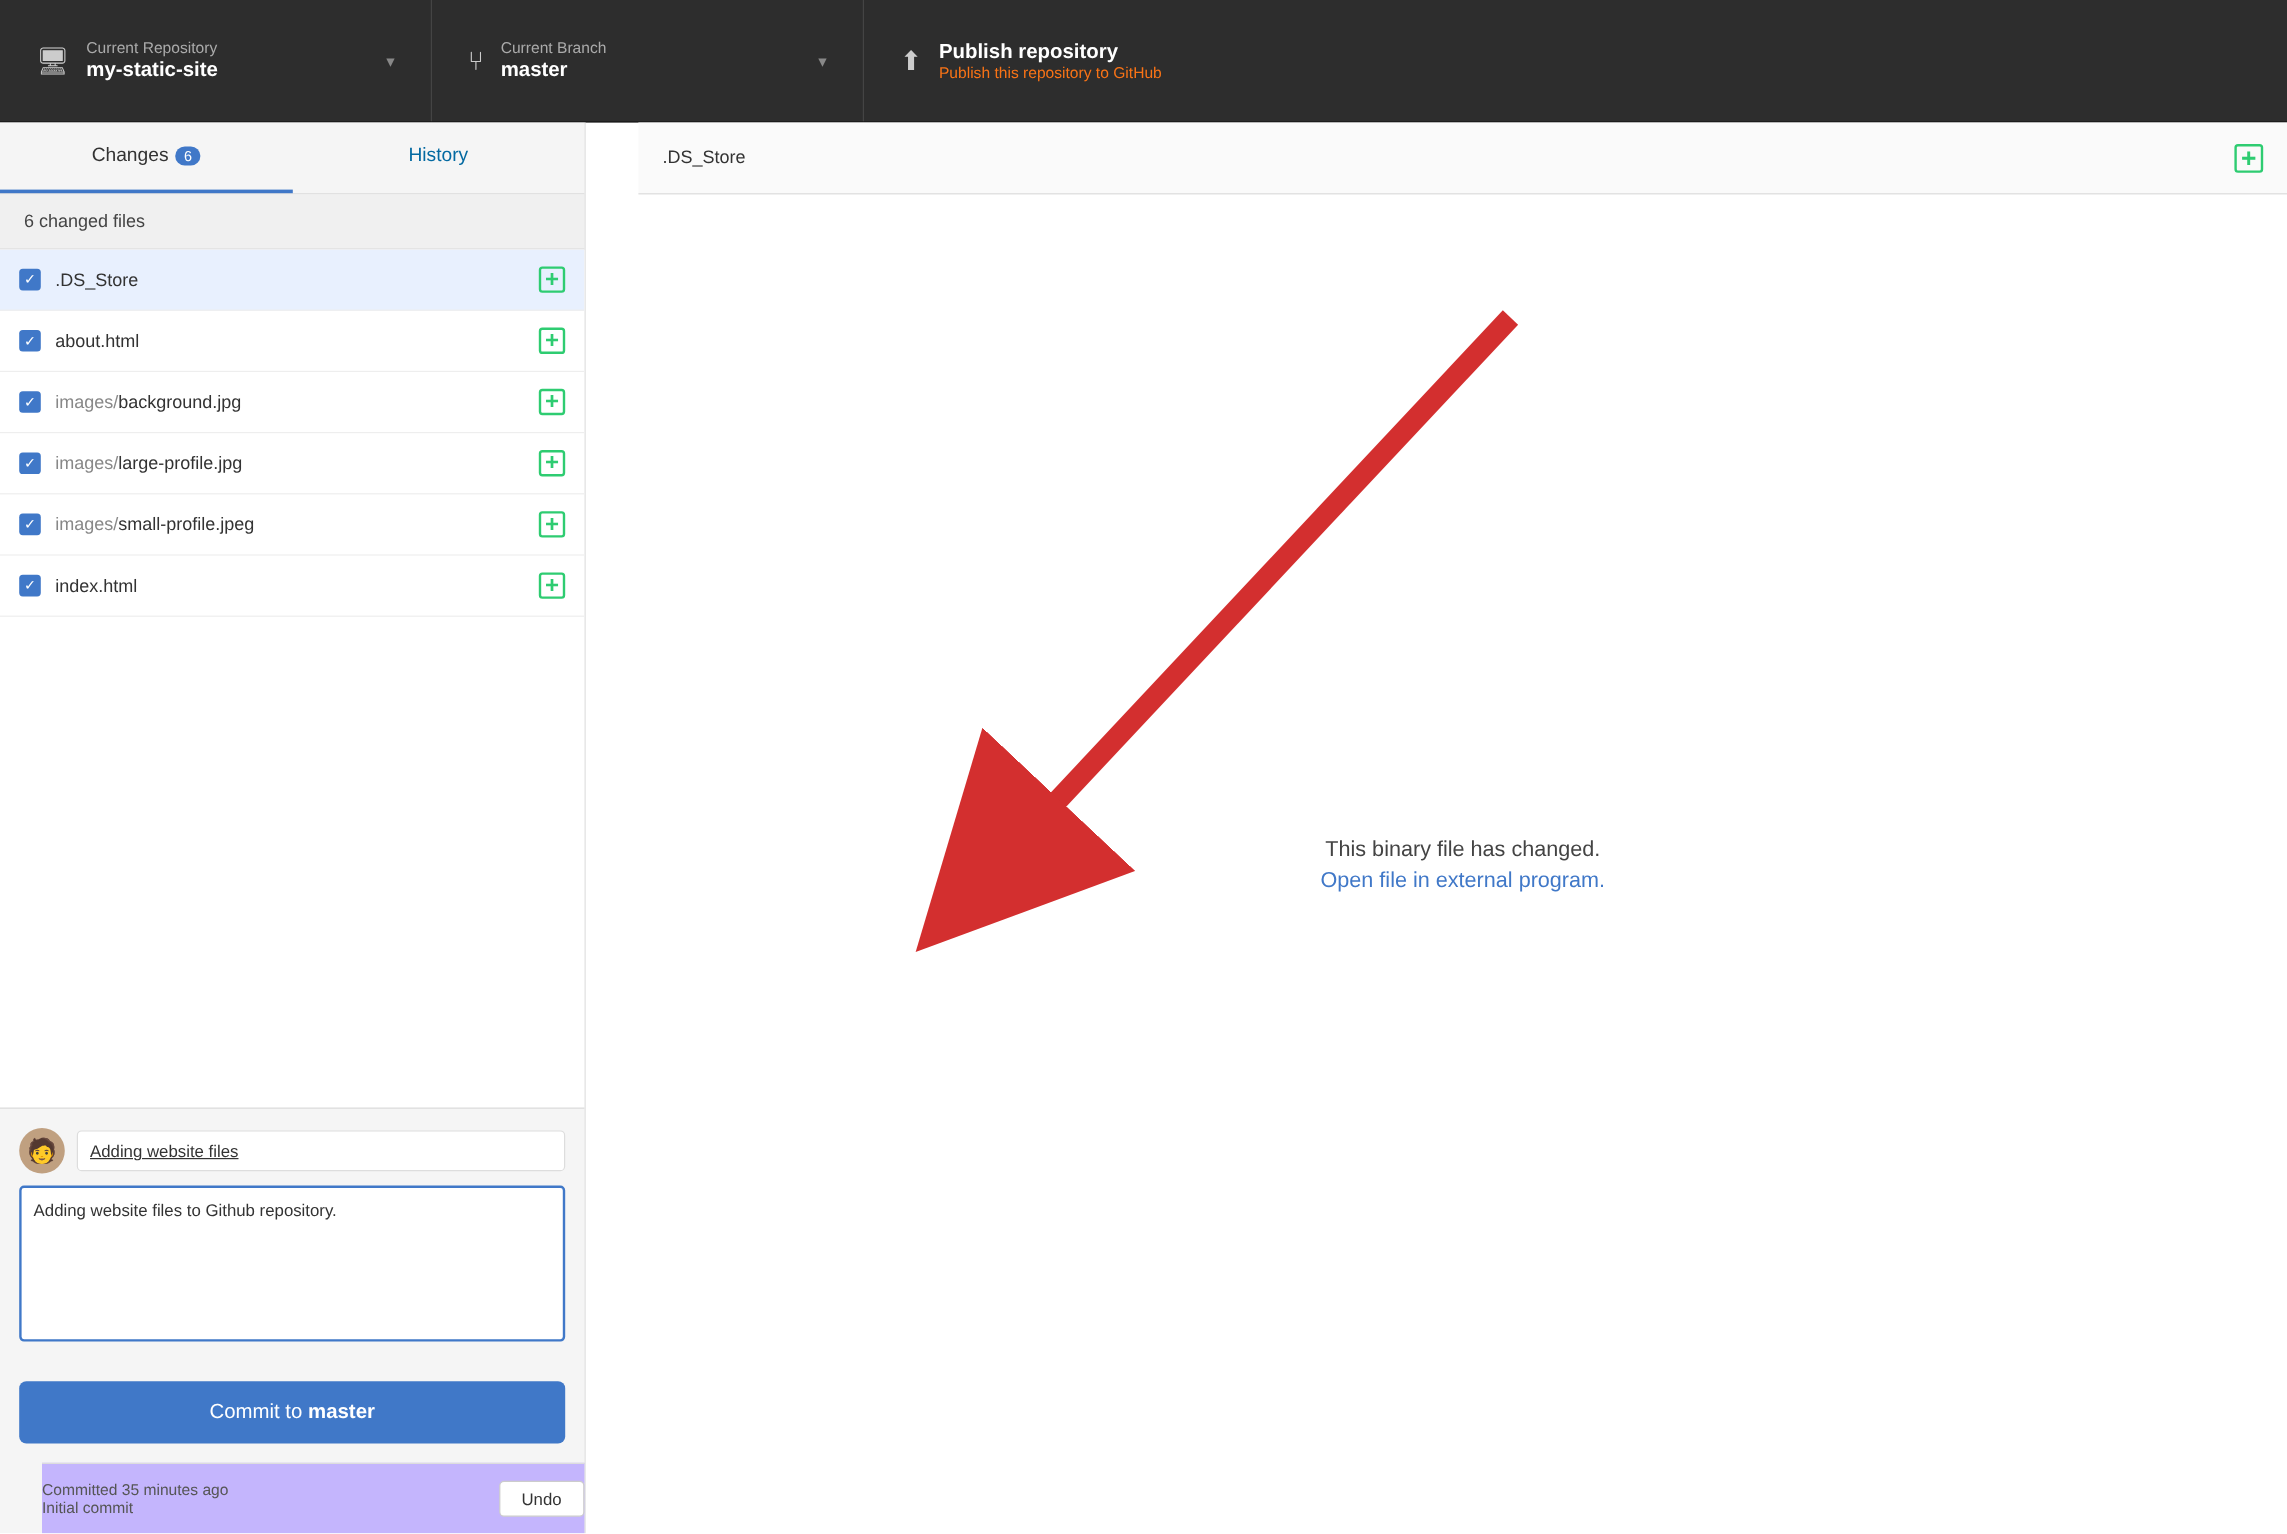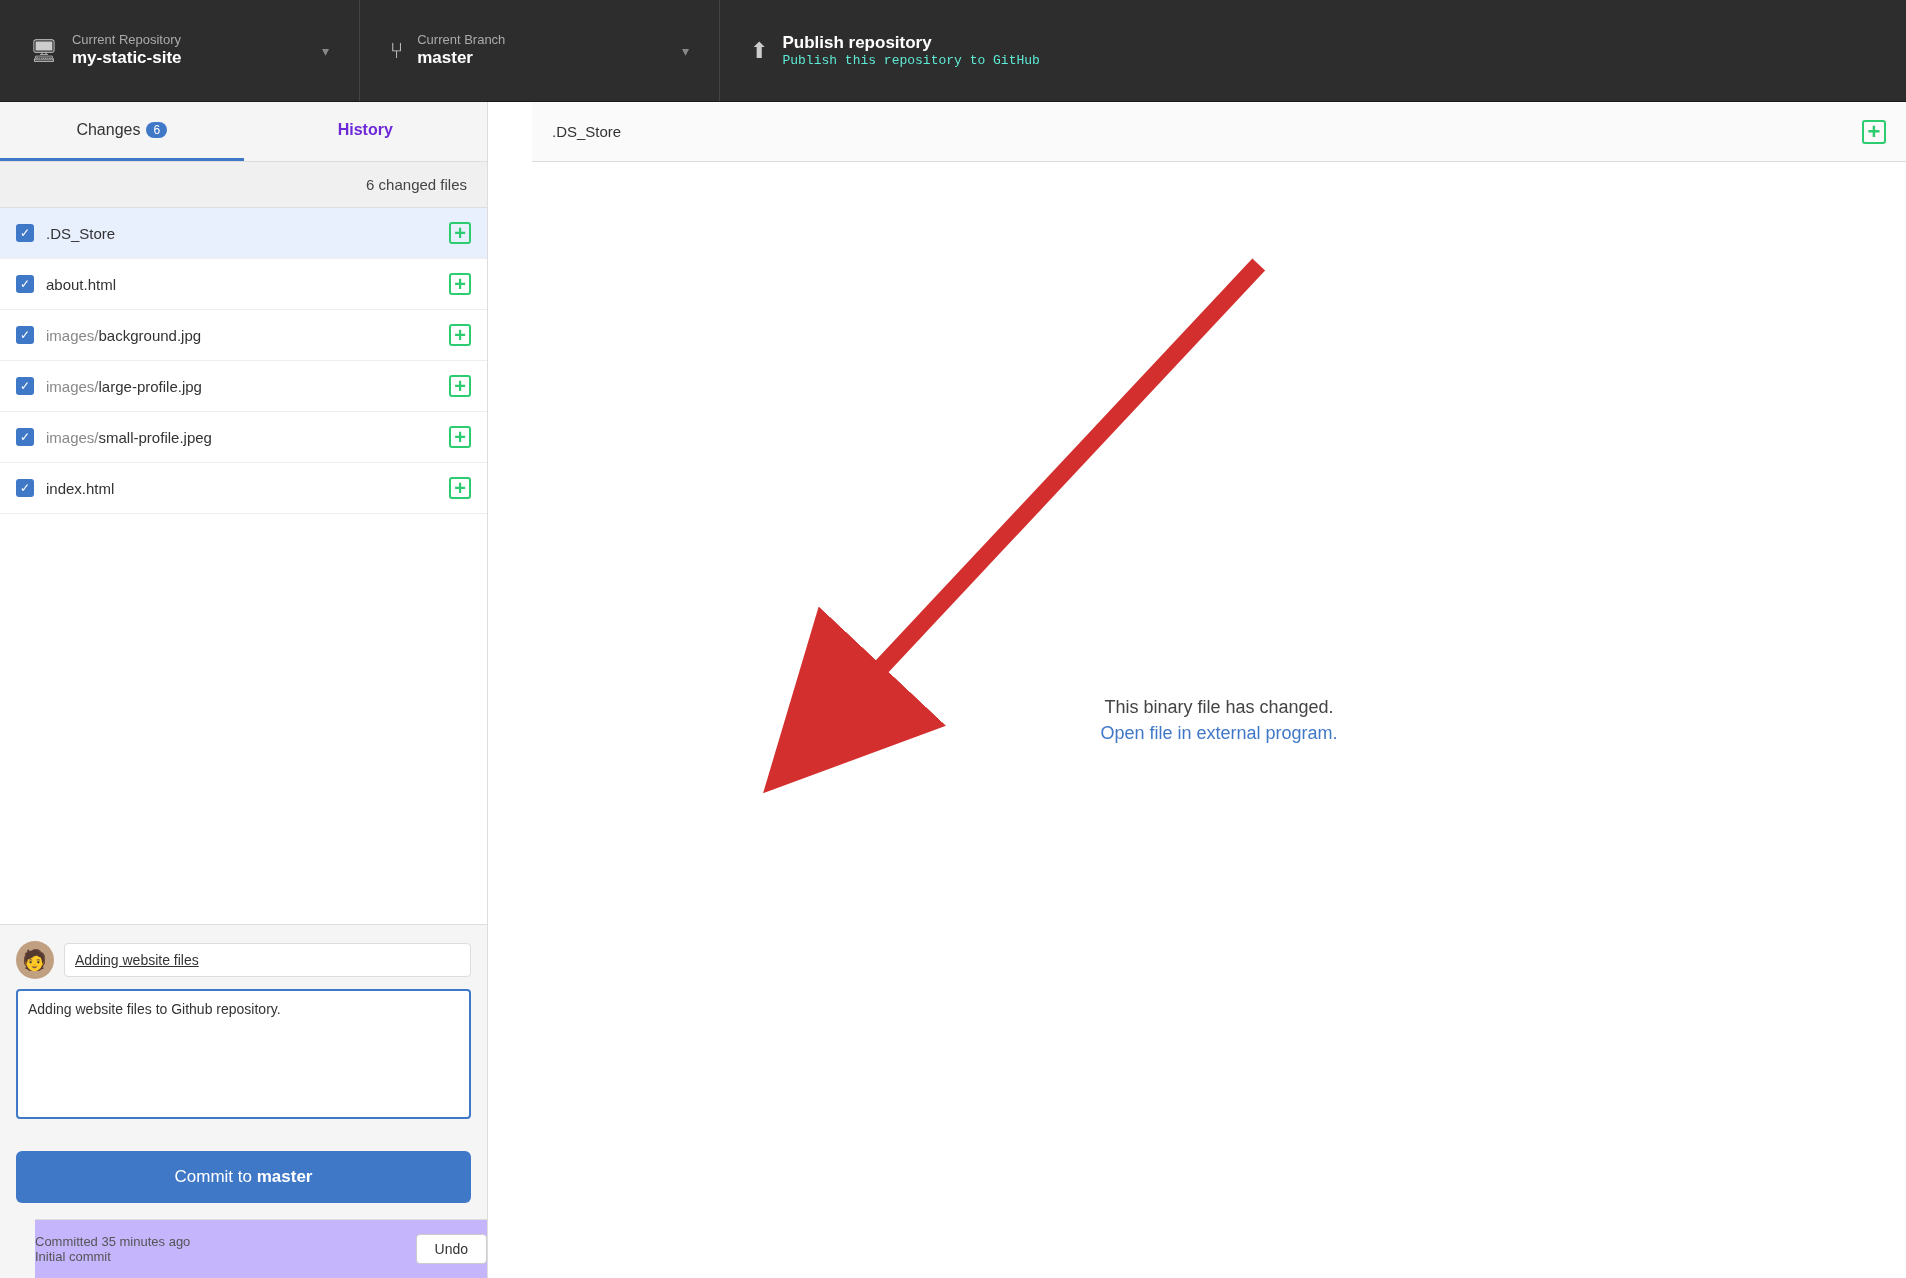--- a/index.html
+++ b/index.html
@@ -48,21 +48,21 @@
     }
     .top-bar-publish {
       display: flex;
       align-items: center;
       padding: 0 30px;
       height: 100%;
       cursor: pointer;
       min-width: 480px;
     }
     .publish-text-label { font-size: 17px; color: #fff; font-weight: 600; }
-    .publish-text-sub { font-size: 13px; color: #5eead4; font-family: Liberation Mono, monospace; }
+    .publish-text-sub { font-size: 13px; color: #f97316; }
 
     
     .main-container {
       display: flex;
       flex: 1;
       overflow: hidden;
       gap: 44px;
     }
 
     
@@ -82,24 +82,24 @@
       background: #f5f5f5;
       height: 60px;
       flex-shrink: 0;
     }
     .tab {
       flex: 1;
       display: flex;
       align-items: center;
       justify-content: center;
       font-size: 16px;
-      color: #6d28d9;
+      color: #0369a1;
       cursor: pointer;
       border-bottom: 3px solid transparent;
-      font-weight: 700;
+      font-weight: 400;
     }
     .tab.active {
       color: #333;
       border-bottom: 3px solid #4078c8;
       font-weight: 500;
     }
     .tab-badge {
       background: #4078c8;
       color: #fff;
       border-radius: 10px;
@@ -109,21 +109,21 @@
     }
 
     
     .changed-files-header {
       background: #f0f0f0;
       padding: 14px 20px;
       font-size: 15px;
       color: #444;
       border-bottom: 1px solid #ddd;
       flex-shrink: 0;
-      text-align: right;
+      text-align: left;
     }
 
     
     .file-list {
       flex: 1;
       overflow-y: auto;
       background: #fff;
     }
     .file-item {
       display: flex;

